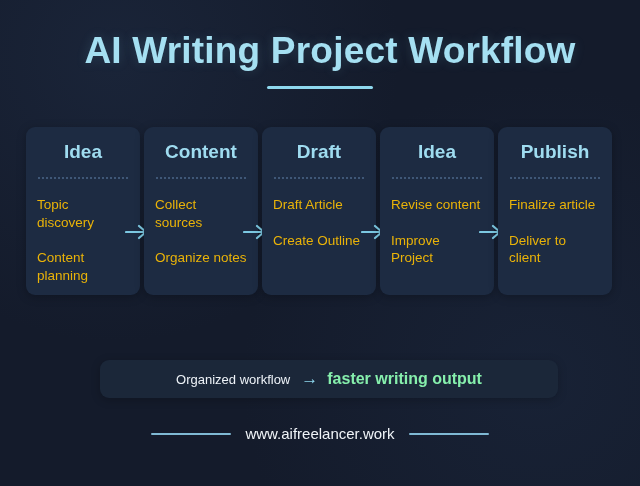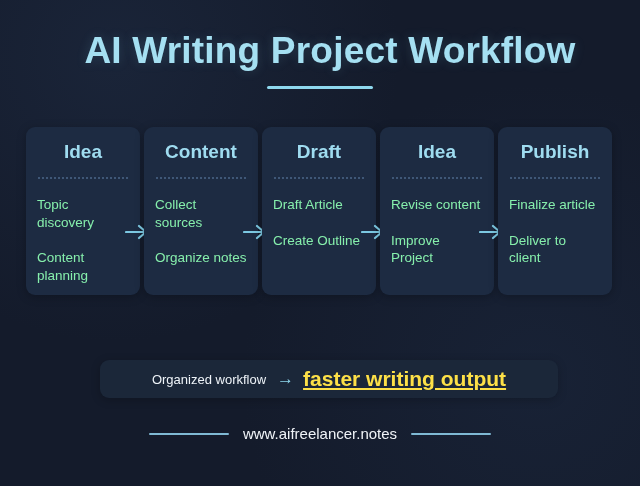--- a/index.html
+++ b/index.html
@@ -69,21 +69,21 @@
     line-height:1.2;
     margin-bottom:13px;
   }
   .card-divider {
     height:0;
     border-top:2px dotted #3f5777;
     margin:0 1px 17px 1px;
   }
   .card-item {
     font-size:13.5px;
-    color:#86efac;
+    color:#eab308;
     line-height:1.32;
     margin-bottom:18px;
     text-align:left;
   }
   .card-item:last-child { margin-bottom:0; }
 
   
   .arrow {
     position:absolute;
     top:95px;
@@ -107,24 +107,23 @@
   #banner-left {
     font-size:13px;
     color:#eef3f8;
   }
   #banner-arrow {
     font-size:17px;
     color:#8ed8ee;
     margin:0 9px 0 11px;
   }
   #banner-right {
-    font-size:21px;
+    font-size:16px;
     font-weight:bold;
-    color:#fde047;
-    text-decoration:underline;
+    color:#86efac;
   }
 
   
   #footer {
     position:absolute;
     left:0; top:425px; width:640px;
     display:flex; align-items:center; justify-content:center;
   }
   .footer-rule {
     width:80px; height:2px;
@@ -219,17 +218,17 @@
   </div>
 
   <div id="banner">
     <span id="banner-left">Organized workflow</span>
     <span id="banner-arrow">→</span>
     <span id="banner-right">faster writing output</span>
   </div>
 
   <div id="footer">
     <span class="footer-rule"></span>
-    <span id="footer-text">www.aifreelancer.notes</span>
+    <span id="footer-text">www.aifreelancer.work</span>
     <span class="footer-rule"></span>
   </div>
 
 </div>
 
 </body></html>

